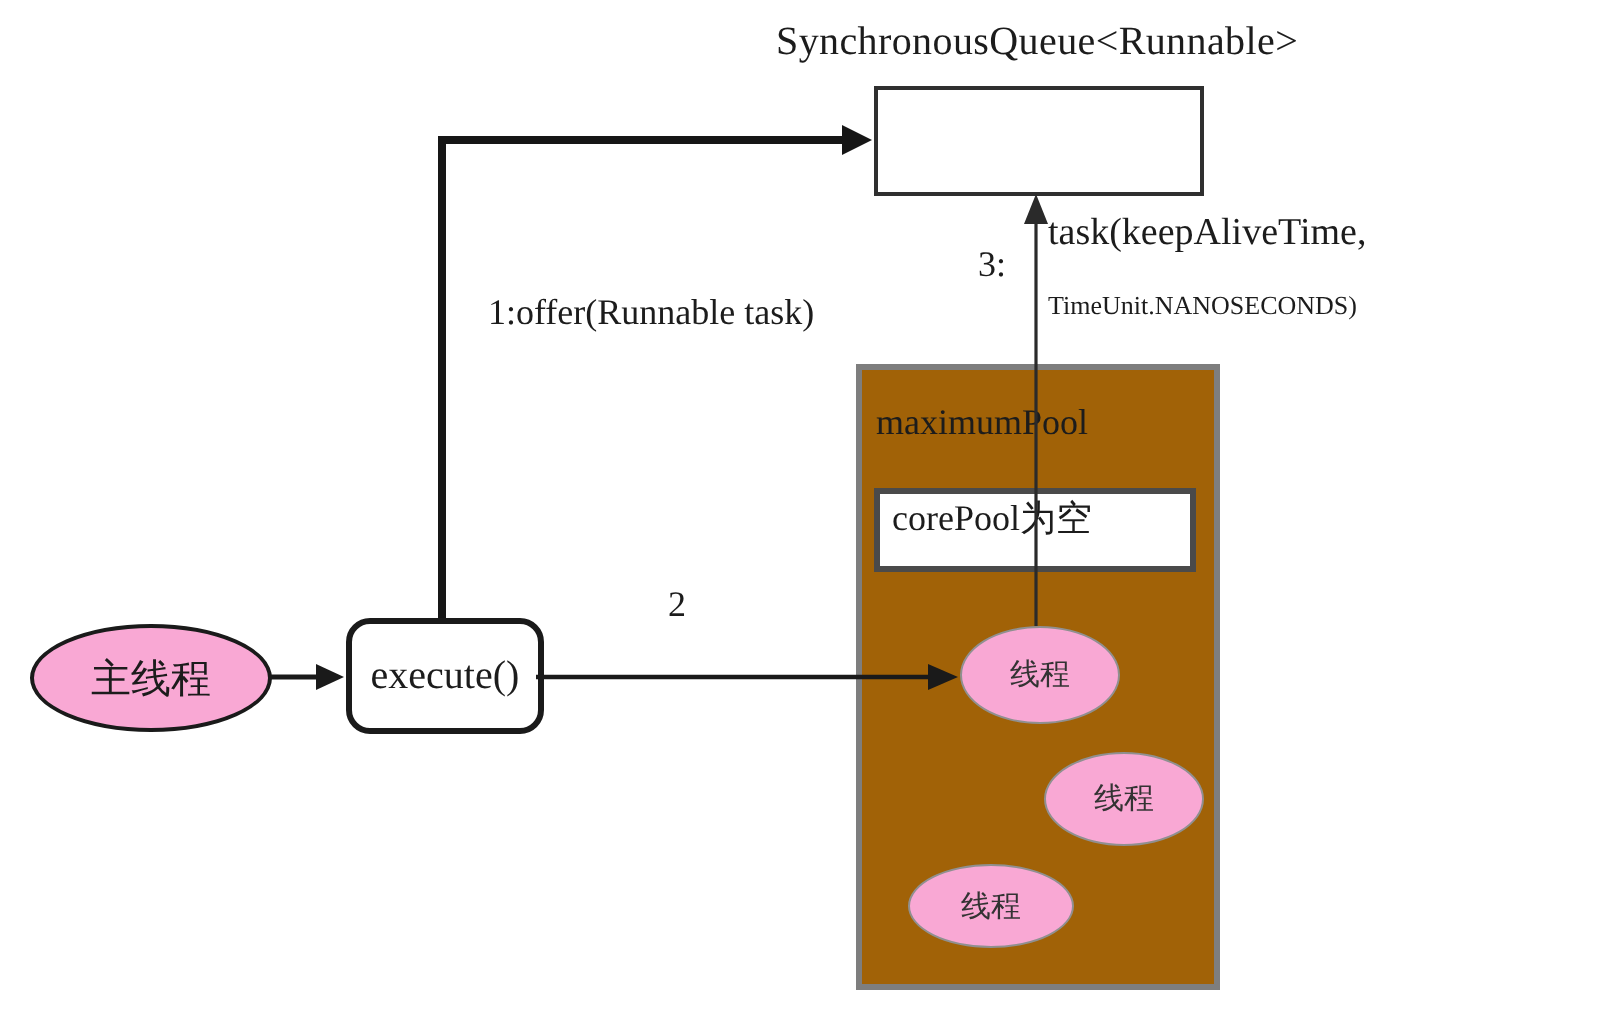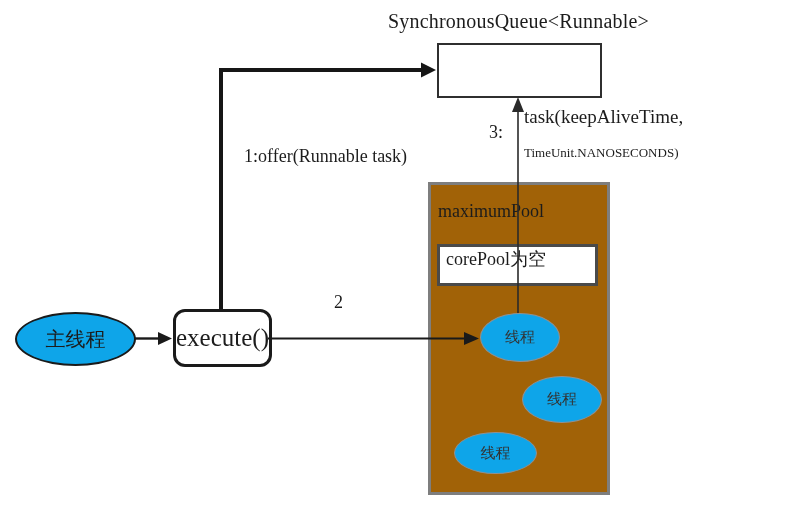--- a/index.html
+++ b/index.html
@@ -33,39 +33,39 @@
   }
   .pool-label{position:absolute; left:7px; top:16px; font-size:18px; white-space:nowrap;}
   .core-box{
     position:absolute; left:6px; top:59px; width:149px; height:36px;
     border:3px solid var(--core-border); background:#fff;
     display:flex; align-items:flex-start; padding-left:6px;
     font-size:18px; white-space:nowrap;
   }
 
   .ellipse{
-    position:absolute; border-radius:50%; background:#0ea5e9;
+    position:absolute; border-radius:50%; background:#f9a8d4;
     display:flex; align-items:center; justify-content:center; white-space:nowrap;
   }
   .main-thread{
     left:15px; top:312px; width:117px; height:50px;
     border:2.5px solid var(--line); font-size:20px;
   }
   .thread{
     border:1.5px solid var(--thread-border); font-size:15px; color:#333;
   }
   .thread-1{left:480px; top:313px; width:78px; height:47px;}
   .thread-2{left:522px; top:376px; width:78px; height:45px;}
   .thread-3{left:454px; top:432px; width:81px; height:40px;}
 
   .execute-box{
     left:173px; top:309px; width:93px; height:52px;
     border:3px solid var(--line); border-radius:12px; background:#fff;
-    display:flex; align-items:center; 
-    font-size:25px; white-space:nowrap;
+    display:flex; align-items:center; justify-content:center;
+    font-size:20px; white-space:nowrap;
   }
 
   svg.overlay{
     position:absolute; left:0; top:0; width:801px; height:518px;
     pointer-events:none; z-index:10;
   }
   svg.overlay *{stroke-linecap:butt;}
 </style>
 </head>
 <body>

